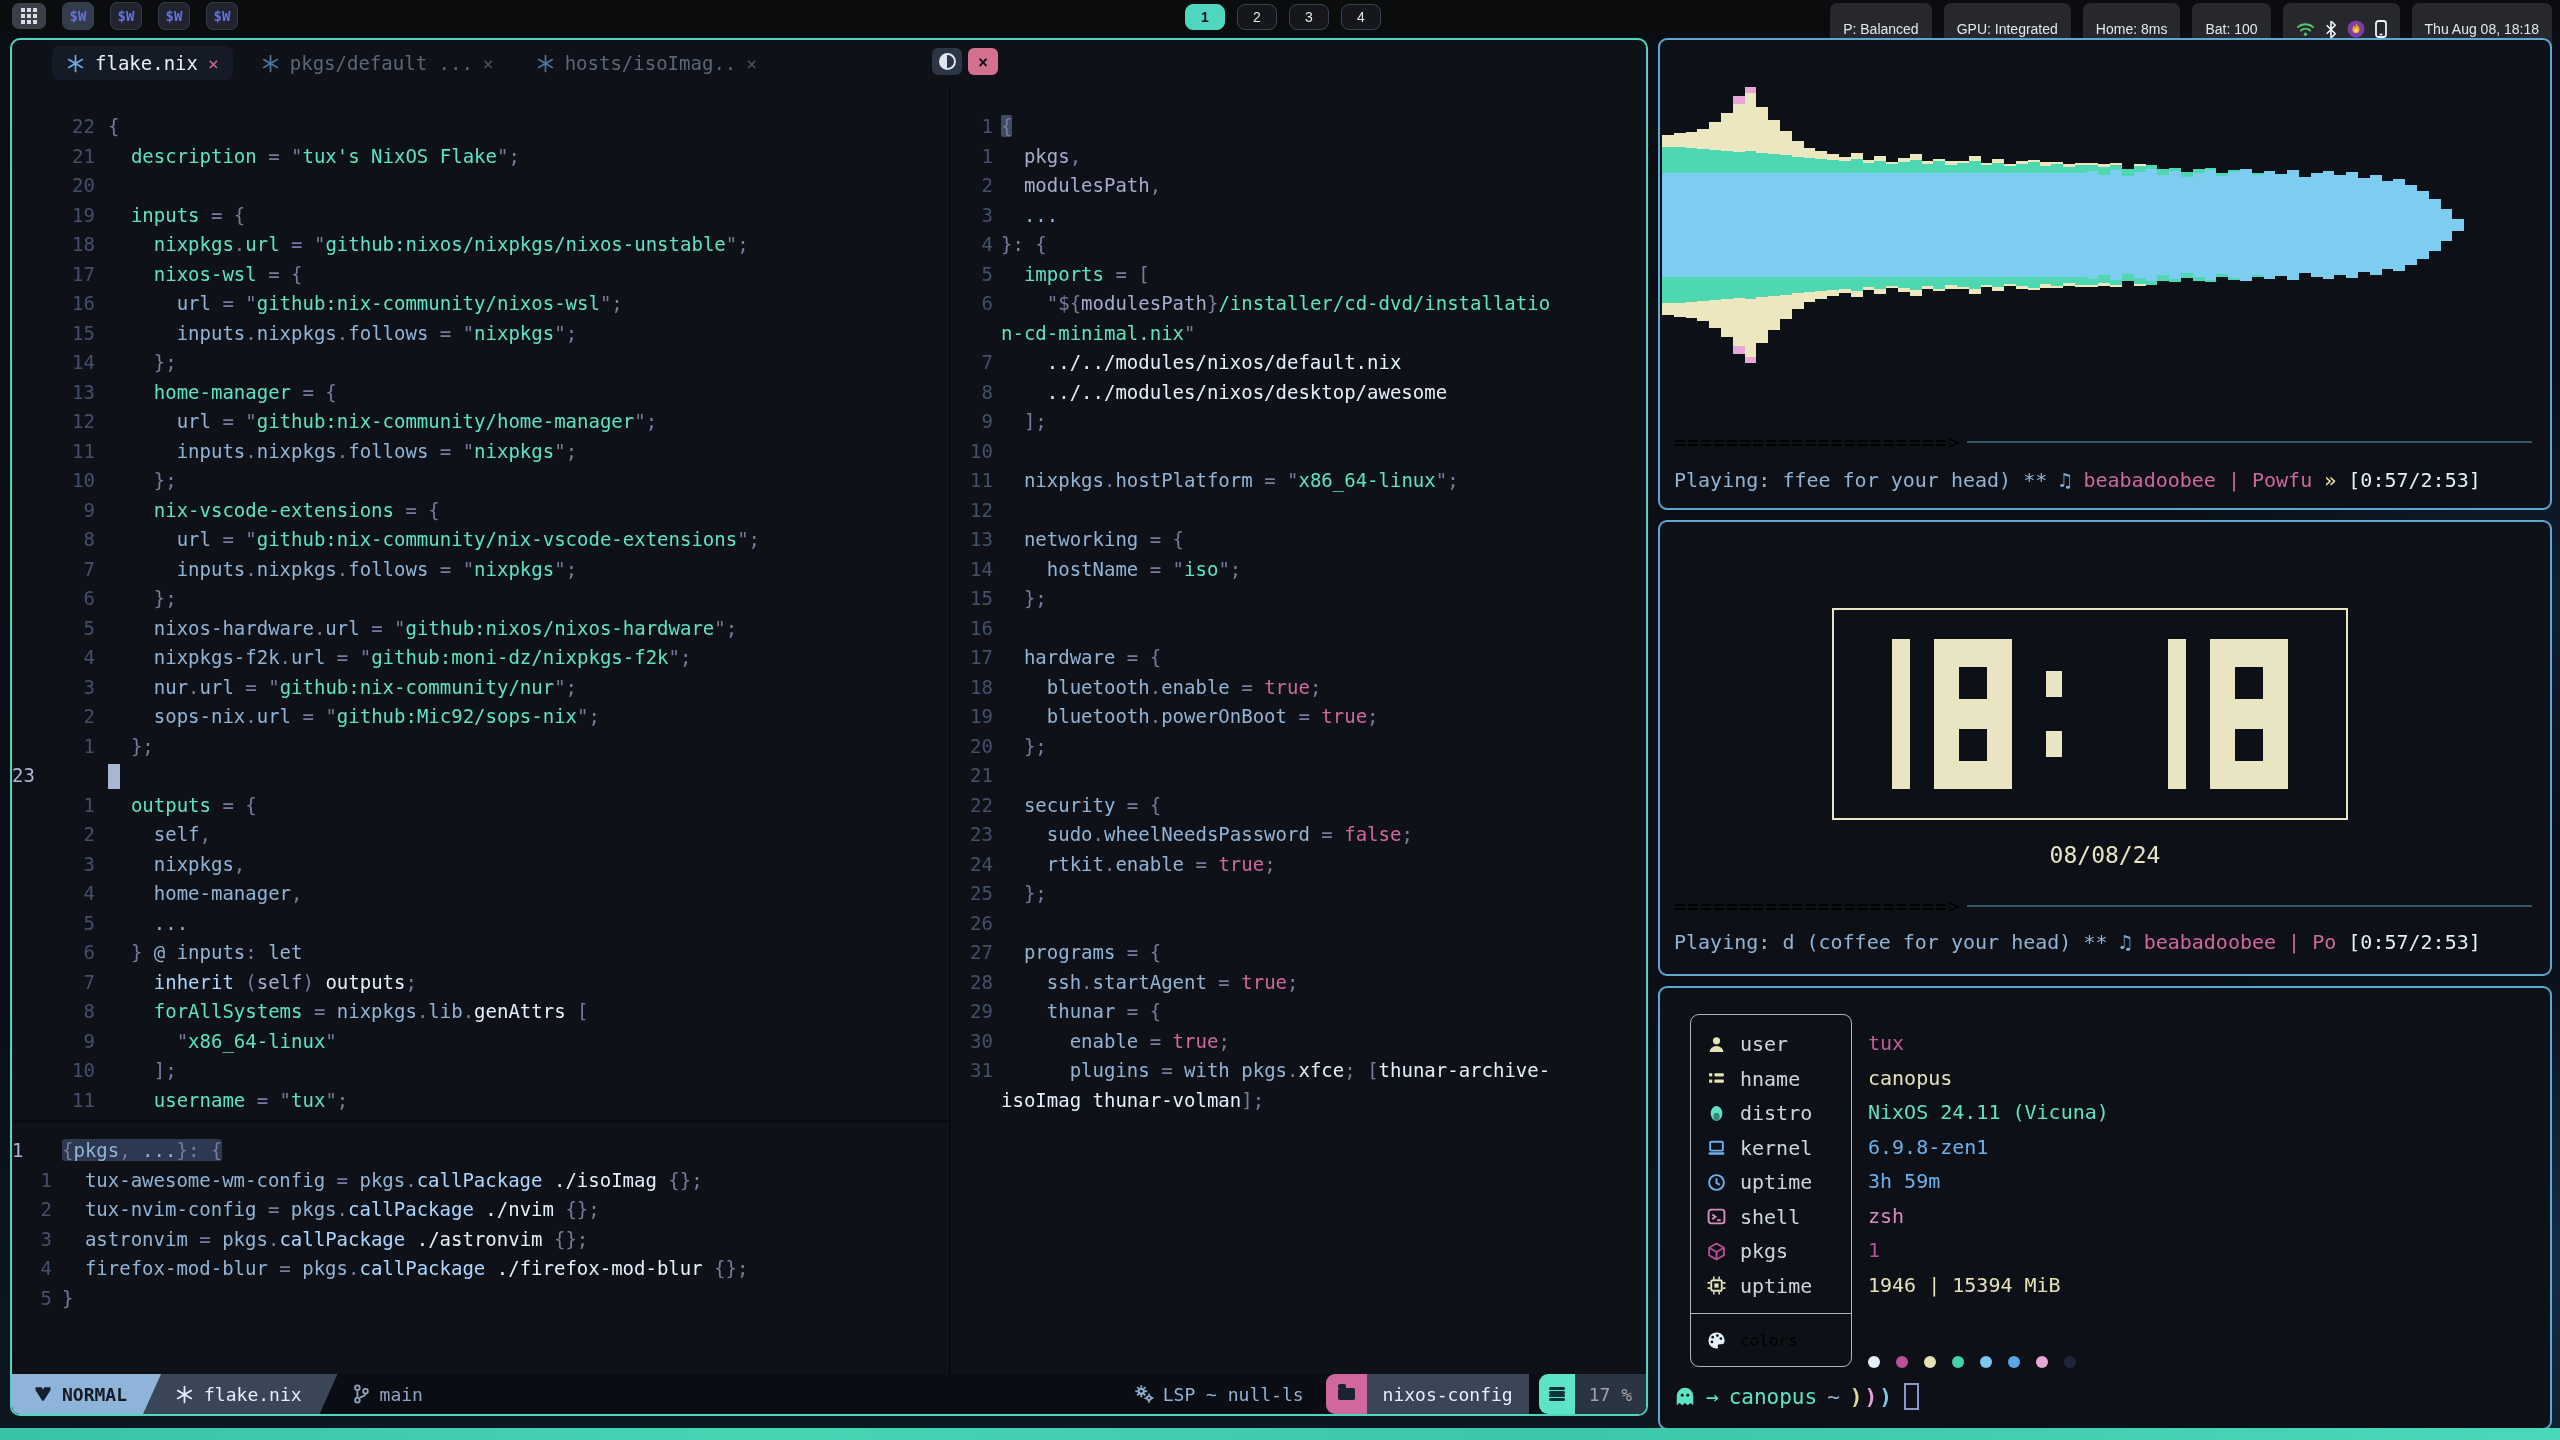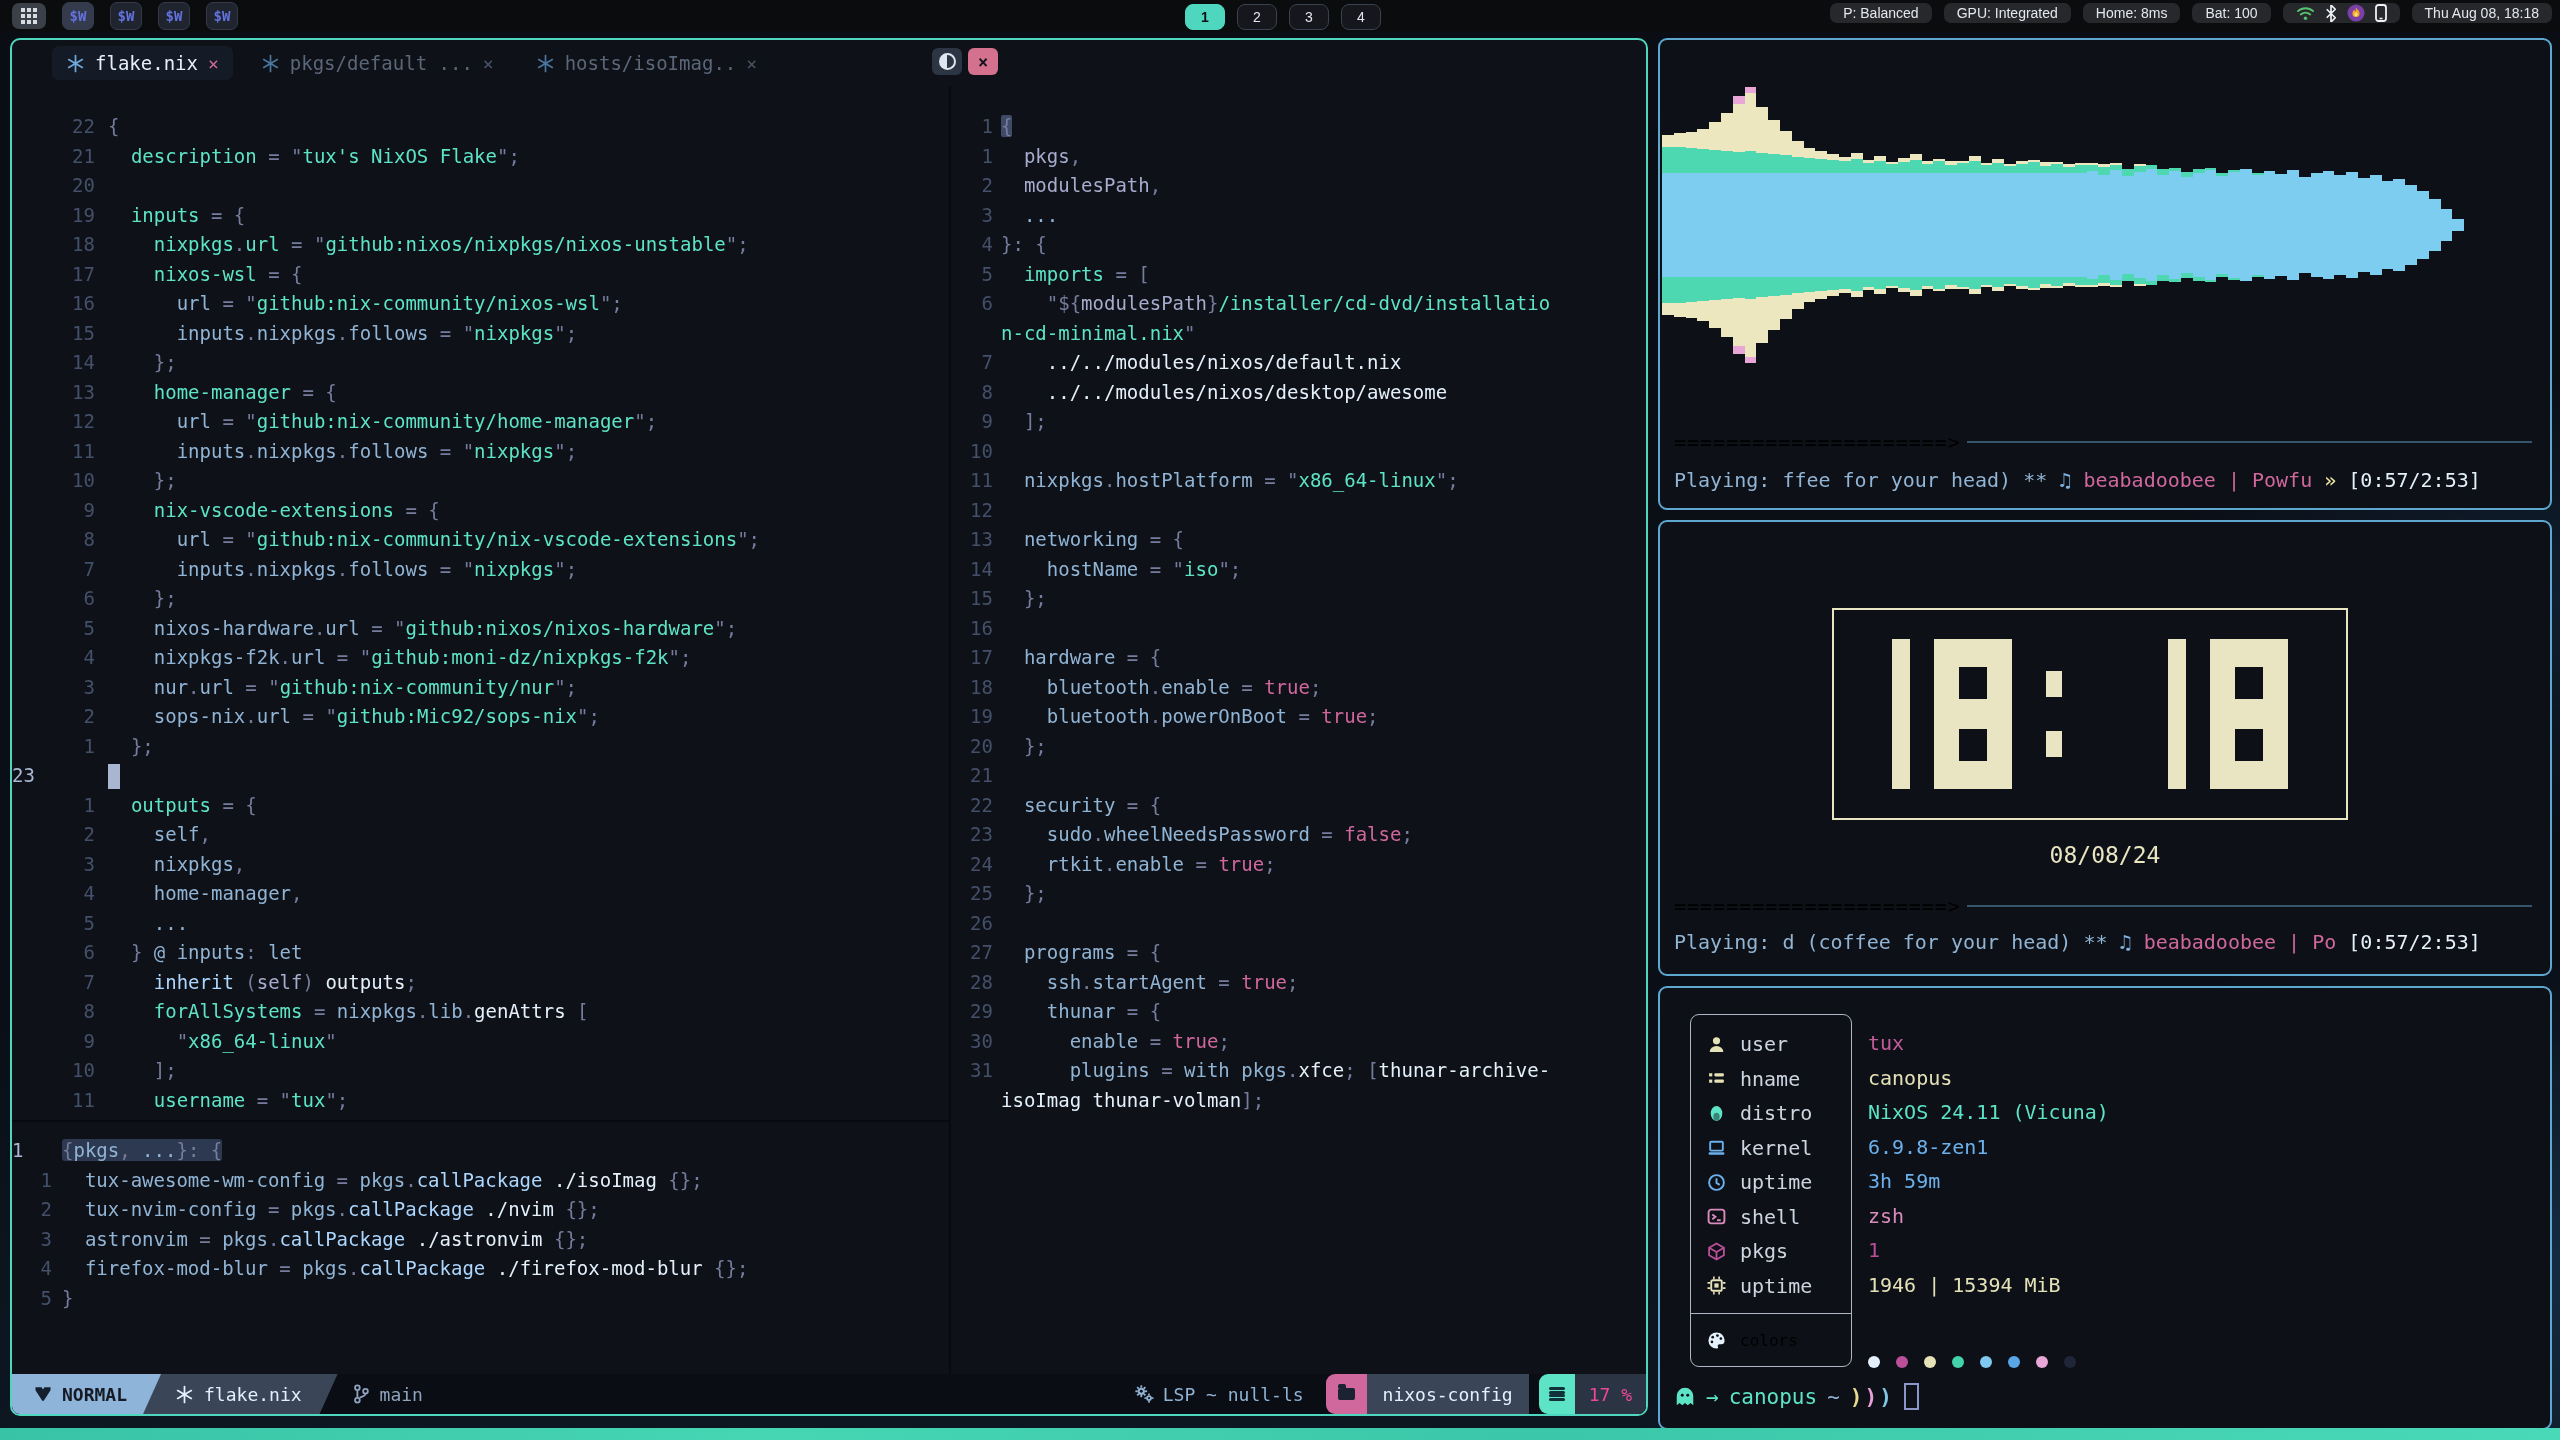--- a/index.html
+++ b/index.html
@@ -14,21 +14,21 @@
   #topbar{left:0;top:0;width:2560px;height:32px;background:#0b0c0e;display:flex;align-items:center;}
   .wsbtn{height:26px;min-width:30px;border-radius:7px;display:flex;align-items:center;justify-content:center;
          font:bold 14px "DejaVu Sans Mono",monospace;color:#6372e0;background:#20242e;border:1px solid #343a49;margin-right:16px;}
   .wsbtn.first{background:#343b4c;}
   #gridbtn{height:26px;width:34px;border-radius:7px;background:#3a3f48;display:flex;align-items:center;justify-content:center;margin:0 16px 0 12px;}
   .bartab{height:24px;min-width:38px;border-radius:8px;display:flex;align-items:center;justify-content:center;
           font:14px "Liberation Sans",sans-serif;color:#e3e6ec;border:1px solid #3a4150;margin-right:12px;background:#15171c;}
   .bartab.active{background:#4fd6be;color:#0d1117;border-color:#4fd6be;font-weight:bold;}
   #bartabs{position:absolute;left:1185px;top:4px;display:flex;}
   #pills{position:absolute;right:8px;top:3px;display:flex;gap:12px;align-items:center;}
-  .pill{height:20px;background:#26282c;border-radius:7px;display:flex;align-items:center;padding:0 13px;
+  .pill{height:20px;background:#26282c;border-radius:7px;display:flex;align-items:center;padding:16px 13px;
         font:14px "Liberation Sans",sans-serif;color:#e4e7ee;gap:10px;}
   
   .term{position:absolute;background:#0d1117;border:2px solid #5ea7cf;border-radius:9px;box-sizing:border-box;overflow:hidden;}
   
   #editor{left:10px;top:38px;width:1638px;height:1378px;background:#0e1218;border:2px solid #4fd6be;border-radius:10px;position:absolute;box-sizing:border-box;overflow:hidden;}
   #tabline{position:absolute;left:0;top:0;width:100%;height:46px;display:flex;align-items:center;padding-left:40px;box-sizing:border-box;}
   .btab{display:flex;align-items:center;gap:10px;padding:6px 14px;border-radius:7px;font-size:19px;}
   .btab .lbl{color:#5b6678;}
   .btab.active{background:#151b26;}
   .btab.active .lbl{color:#e4f0fb;}
@@ -60,21 +60,21 @@
   #statusline{position:absolute;left:0;bottom:0;width:100%;height:40px;background:#0a0d13;display:flex;align-items:stretch;font-size:18px;}
   .seg{display:flex;align-items:center;gap:10px;padding:0 22px;white-space:nowrap;}
   #seg-mode{background:#8eb4da;color:#151a23;font-weight:bold;z-index:3;clip-path:polygon(0 0,100% 0,calc(100% - 18px) 100%,0 100%);padding-right:34px;}
   #seg-file{background:#3a4658;color:#e4f0fb;z-index:2;margin-left:-20px;padding-left:34px;padding-right:36px;clip-path:polygon(0 0,100% 0,calc(100% - 18px) 100%,0 100%);}
   #seg-branch{color:#8fa3bf;z-index:1;margin-left:-16px;padding-left:30px;}
   #sl-right{margin-left:auto;display:flex;align-items:stretch;}
   #seg-lsp{color:#91b4d5;gap:8px;}
   #seg-folder{background:#d0679d;border-radius:9px 0 0 9px;padding:0 12px;}
   #seg-project{background:#3a4658;color:#e4f0fb;padding:0 16px;}
   #seg-list{background:#5de4c7;border-radius:9px 0 0 9px;padding:0 10px;margin-left:10px;}
-  #seg-pct{background:#2b3442;color:#ec4899;padding:4px 14px;}
+  #seg-pct{background:#2b3442;color:#a3a3a3;padding:4px 14px;}
   .folder-ic{width:17px;height:12px;background:#1b2230;border-radius:2px;position:relative;}
   .folder-ic::before{content:"";position:absolute;left:0;top:-4px;width:8px;height:4px;background:#1b2230;border-radius:2px 2px 0 0;}
   .list-ic{width:16px;height:14px;display:flex;flex-direction:column;justify-content:space-between;}
   .list-ic i{height:3px;background:#11313a;border-radius:2px;display:block;}
   
   .sepline{display:flex;align-items:center;font-size:20px;letter-spacing:1px;}
   .sepline .rule{flex:1;border-top:2px solid #33566c;margin-left:6px;}
   .playing{font-size:20px;white-space:pre;}
   
   #viz{position:absolute;left:2px;top:40px;height:290px;display:flex;align-items:center;}

